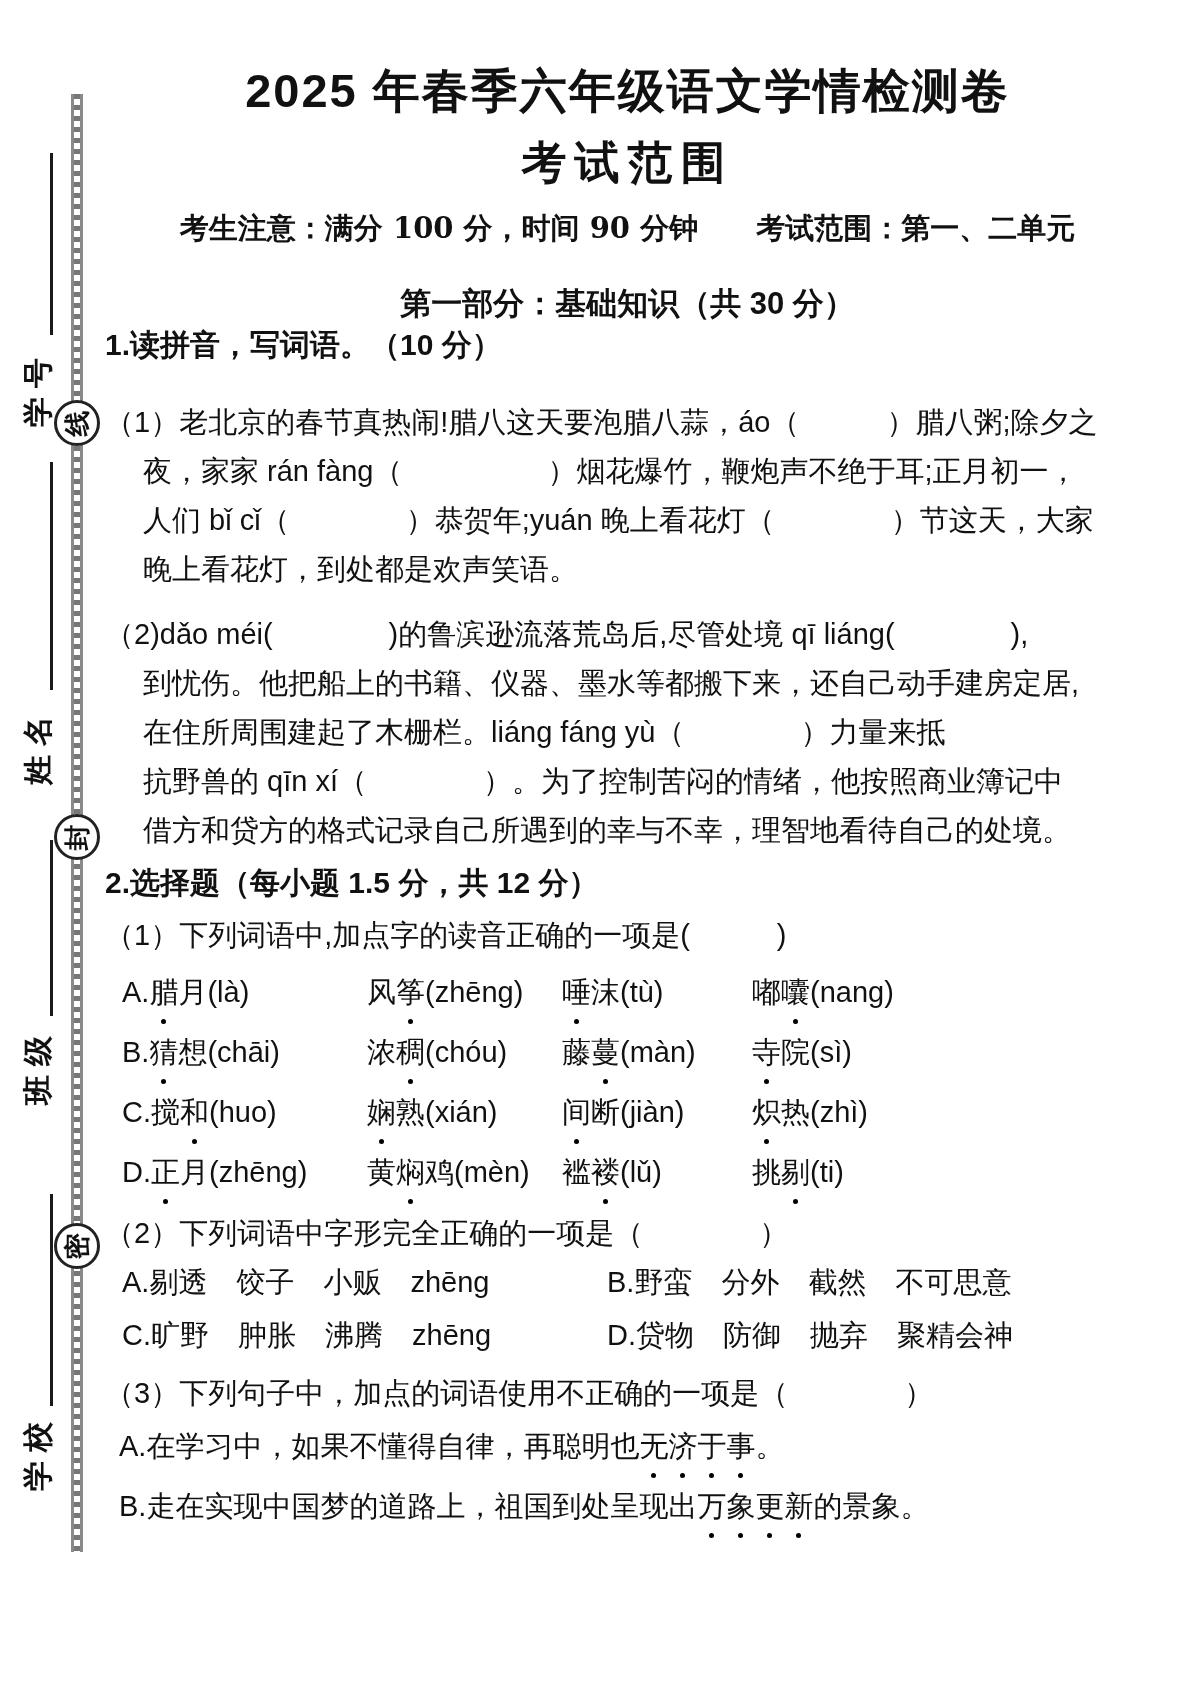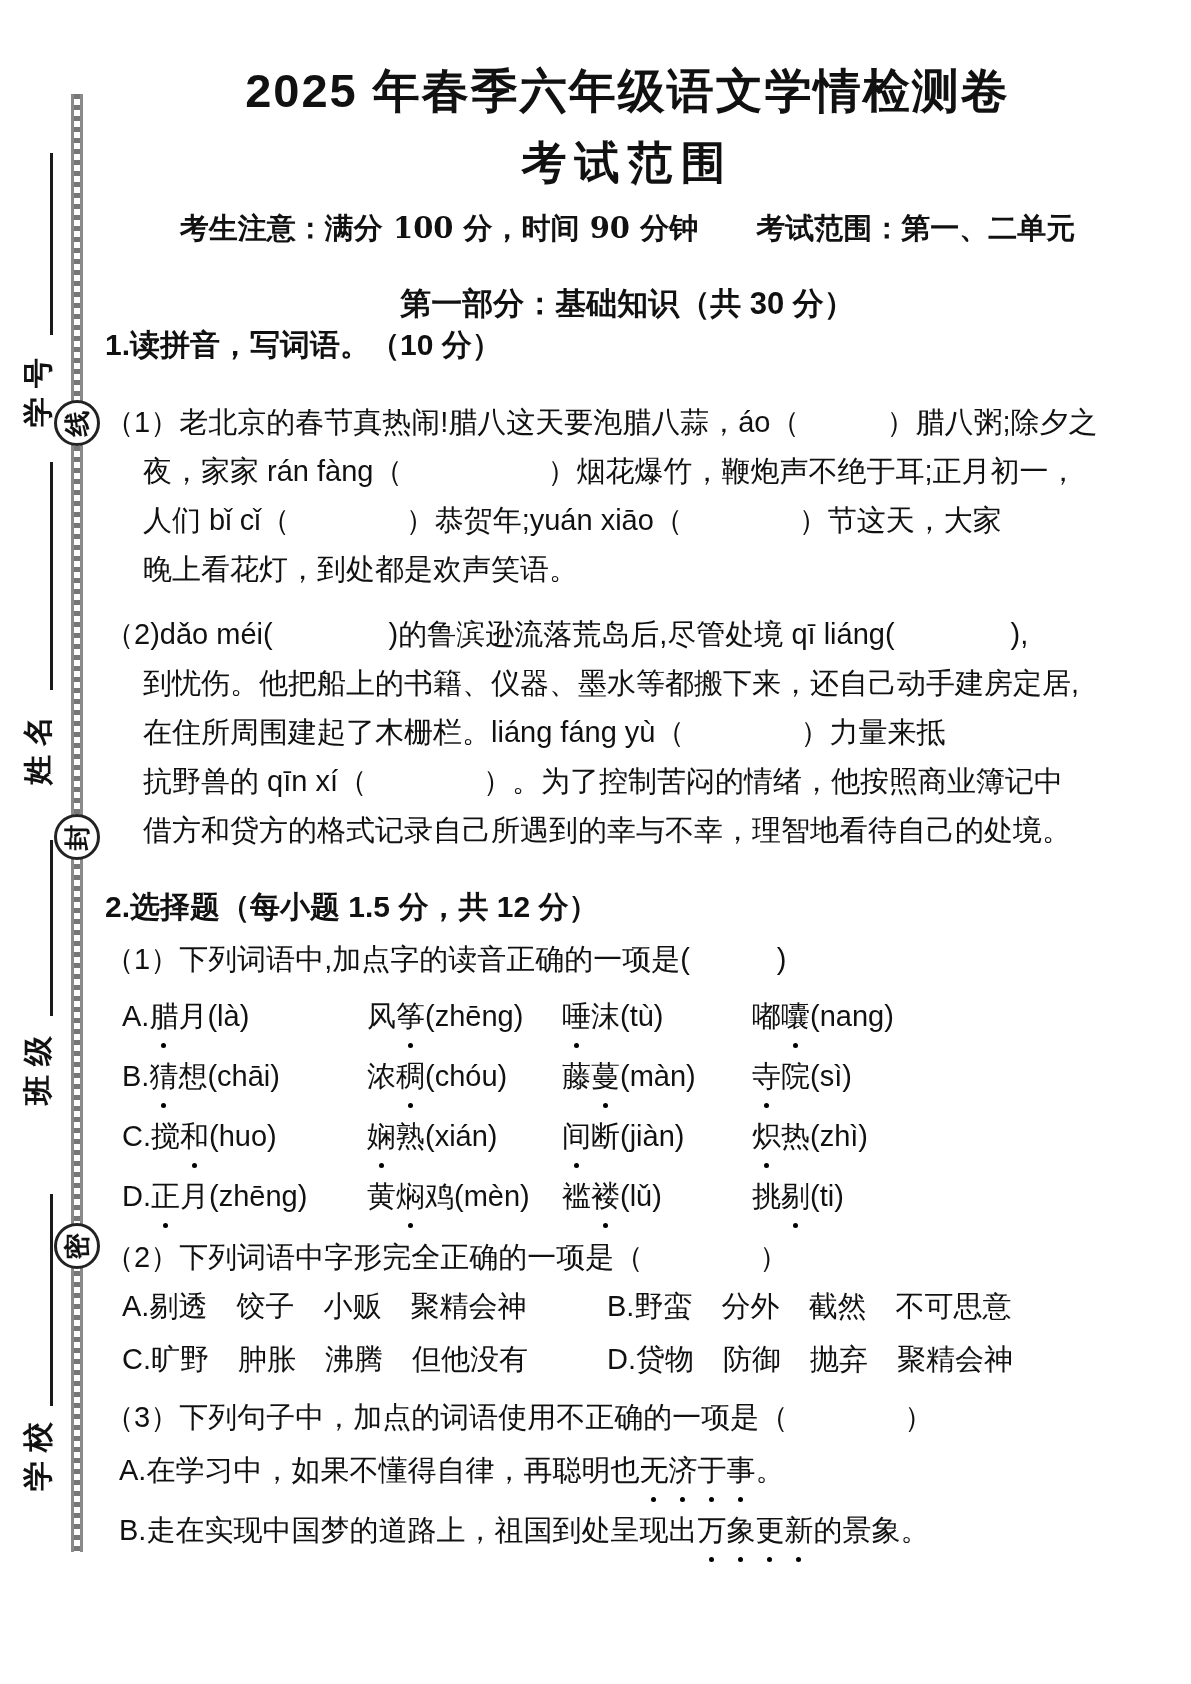--- a/index.html
+++ b/index.html
@@ -95,33 +95,33 @@
     <div class="subtitle">考试范围</div>
     <div class="notice">考生注意：满分 100 分，时间 90 分钟　　考试范围：第一、二单元</div>
 
     <div class="part-heading">第一部分：基础知识（共 30 分）</div>
 
     <div class="q-title">1.读拼音，写词语。（10 分）</div>
 
     <div class="para">
       <div class="line">（1）老北京的春节真热闹!腊八这天要泡腊八蒜，áo（　　　）腊八粥;除夕之</div>
       <div class="line cont">夜，家家 rán fàng（　　　　　）烟花爆竹，鞭炮声不绝于耳;正月初一，</div>
-      <div class="line cont">人们 bǐ cǐ（　　　　）恭贺年;yuán xiāo（　　　　）节这天，大家</div>
+      <div class="line cont">人们 bǐ cǐ（　　　　）恭贺年;yuán 晚上看花灯（　　　　）节这天，大家</div>
       <div class="line cont">晚上看花灯，到处都是欢声笑语。</div>
     </div>
 
     <div class="para second">
       <div class="line">（2)dǎo méi(　　　　)的鲁滨逊流落荒岛后,尽管处境 qī liáng(　　　　),</div>
       <div class="line cont">到忧伤。他把船上的书籍、仪器、墨水等都搬下来，还自己动手建房定居,</div>
       <div class="line cont">在住所周围建起了木栅栏。liáng fáng yù（　　　　）力量来抵</div>
       <div class="line cont">抗野兽的 qīn xí（　　　　）。为了控制苦闷的情绪，他按照商业簿记中</div>
       <div class="line cont">借方和贷方的格式记录自己所遇到的幸与不幸，理智地看待自己的处境。</div>
     </div>
 
-    <div class="q-title" style="margin-top:32px;">2.选择题（每小题 1.5 分，共 12 分）</div>
+    <div class="q-title" style="margin-top:8px;">2.选择题（每小题 1.5 分，共 12 分）</div>
 
     <div class="stem">（1）下列词语中,加点字的读音正确的一项是(　　　)</div>
     <div class="pron-grid">
       <span>A.<span class="em">腊</span>月(là)</span>
       <span>风<span class="em">筝</span>(zhēng)</span>
       <span><span class="em">唾</span>沫(tù)</span>
       <span>嘟<span class="em">囔</span>(nang)</span>
       <span>B.<span class="em">猜</span>想(chāi)</span>
       <span>浓<span class="em">稠</span>(chóu)</span>
       <span>藤<span class="em">蔓</span>(màn)</span>
@@ -131,23 +131,23 @@
       <span><span class="em">间</span>断(jiàn)</span>
       <span><span class="em">炽</span>热(zhì)</span>
       <span>D.<span class="em">正</span>月(zhēng)</span>
       <span>黄<span class="em">焖</span>鸡(mèn)</span>
       <span>褴<span class="em">褛</span>(lǔ)</span>
       <span>挑<span class="em">剔</span>(ti)</span>
     </div>
 
     <div class="stem">（2）下列词语中字形完全正确的一项是（　　　　）</div>
     <div class="form-grid">
-      <span>A.剔透　饺子　小贩　聚精会神</span>
+      <span>A.剔透　饺子　小贩　zhēng</span>
       <span>B.野蛮　分外　截然　不可思意</span>
-      <span>C.旷野　肿胀　沸腾　但他没有</span>
+      <span>C.旷野　肿胀　沸腾　zhēng</span>
       <span>D.贷物　防御　抛弃　聚精会神</span>
     </div>
 
     <div class="stem">（3）下列句子中，加点的词语使用不正确的一项是（　　　　）</div>
     <div class="sentence">A.在学习中，如果不懂得自律，再聪明也<span class="em">无</span><span class="em">济</span><span class="em">于</span><span class="em">事</span>。</div>
     <div class="sentence">B.走在实现中国梦的道路上，祖国到处呈现出<span class="em">万</span><span class="em">象</span><span class="em">更</span><span class="em">新</span>的景象。</div>
   </div>
 
 </div>
 

